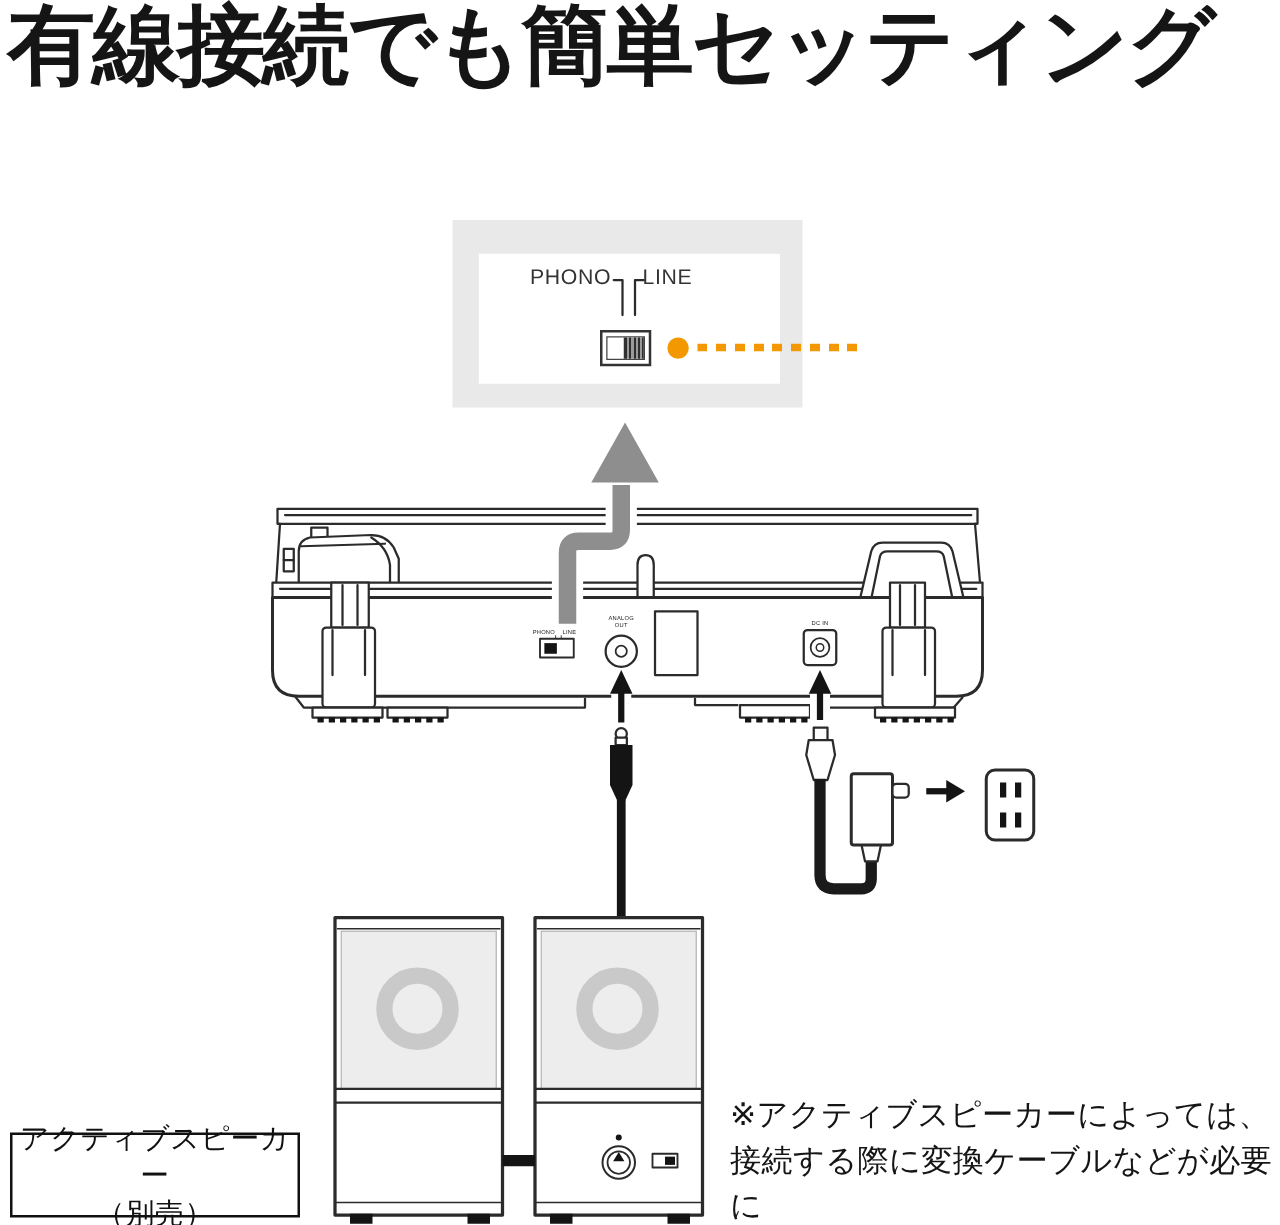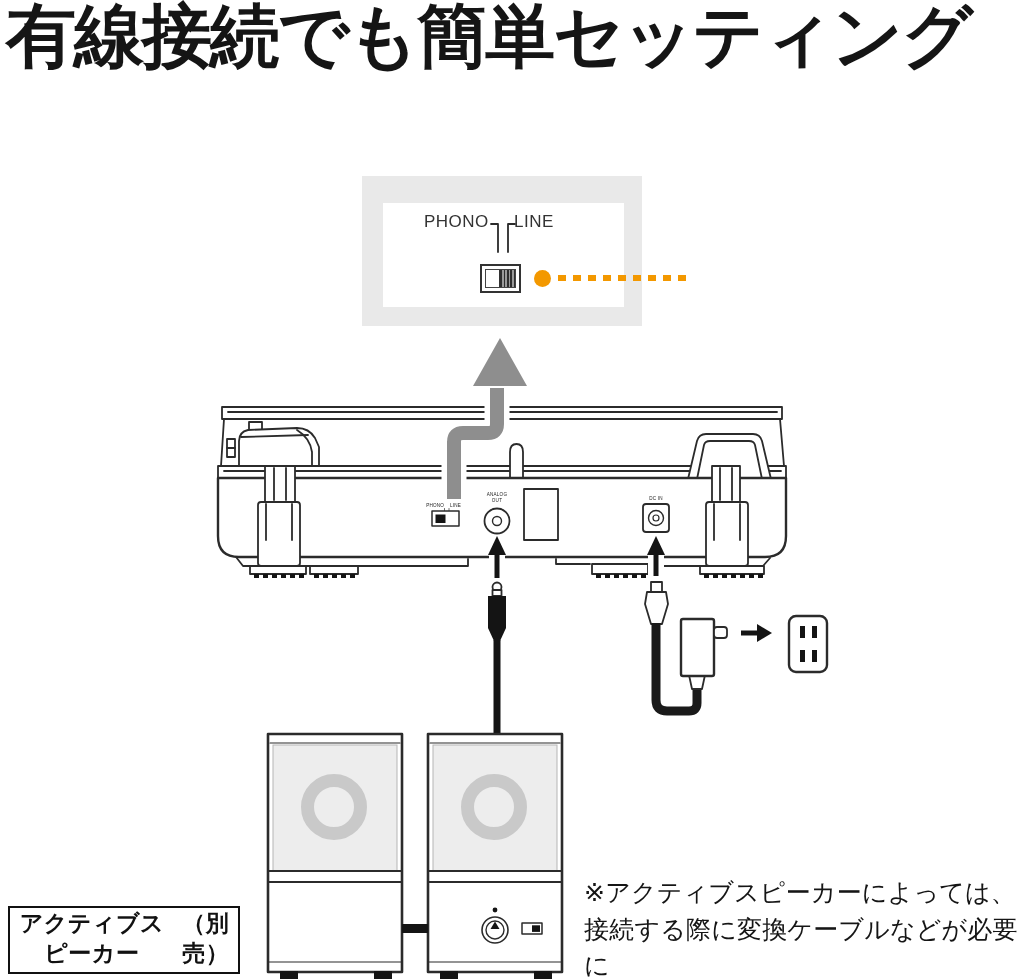--- a/index.html
+++ b/index.html
@@ -23,22 +23,22 @@
   .switch-big-knob{position:absolute;right:0;top:0;bottom:0;width:15px;border-left:1px solid #333;
       background:repeating-linear-gradient(90deg,#2e2e2e 0 1.5px,#9a9a9a 1.5px 3.5px);}
 
   .orange-dot{left:534px;top:270px;width:17px;height:17px;border-radius:50%;background:var(--accent-orange);}
   .orange-dashes{left:558px;top:275px;width:128px;height:6px;
       background:repeating-linear-gradient(90deg,var(--accent-orange) 0 8px,transparent 8px 15px);}
   .annotation{left:694px;top:258px;font-size:30px;font-weight:700;color:#151515;letter-spacing:.5px;}
 
   
   .speaker-label-box{left:8px;top:906px;width:228px;height:64px;border:2.5px solid #111;background:#fff;
-      display:flex;flex-direction:row;justify-content:center;text-align:center;
-      font-size:23px;line-height:30px;font-weight:700;letter-spacing:.5px;}
+      display:flex;flex-direction:column;justify-content:center;text-align:center;
+      font-size:23px;line-height:30px;font-weight:400;letter-spacing:.5px;}
 
   
   .note{left:584px;top:874px;font-size:25px;line-height:36.5px;font-weight:500;color:#151515;letter-spacing:.2px;}
 
   svg{position:absolute;left:0;top:0;}
   .ln{stroke:var(--line-art);stroke-width:1.8;fill:none;stroke-linejoin:round;stroke-linecap:round;}
   .lnf{stroke:var(--line-art);stroke-width:1.8;fill:#fff;stroke-linejoin:round;}
   .thick{stroke-width:2.4;}
   .blackfill{fill:#141414;stroke:none;}
   .grayfill{fill:var(--arrow-gray);stroke:none;}

